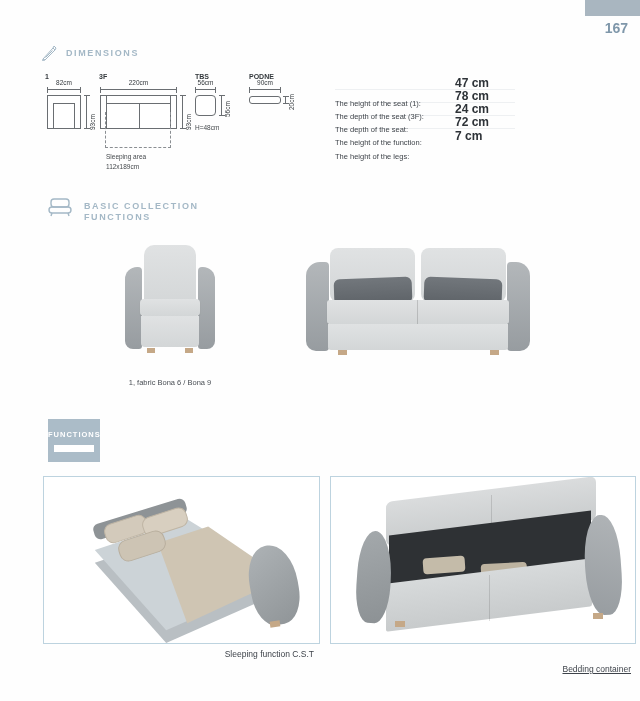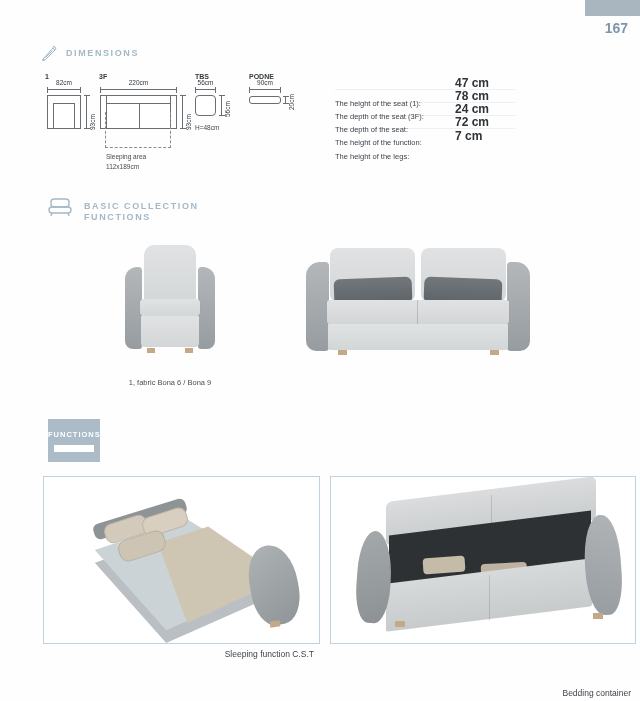--- a/index.html
+++ b/index.html
@@ -208,15 +208,15 @@
     <div style="left:150px; top:86px; width:46px; height:16px; background:#bdb3a0; border-radius:4px; transform:rotate(-3deg);"></div>
     <div style="left:55px; top:94px; width:206px; height:48px; background:linear-gradient(180deg,#d7dadb,#c8cbcc); transform:skewY(-7deg); border-radius:2px;"></div>
     <div style="left:158px; top:98px; width:1px; height:46px; background:rgba(0,0,0,0.12); transform:skewY(-7deg);"></div>
     <div style="left:26px; top:54px; width:34px; height:92px; background:linear-gradient(160deg,#a4a9ac,#8c9194); border-radius:45% 55% 40% 40%; transform:rotate(4deg);"></div>
     <div style="left:254px; top:38px; width:36px; height:100px; background:linear-gradient(200deg,#b0b4b7,#979ca0); border-radius:50% 45% 40% 45%; transform:rotate(-4deg);"></div>
     <div style="left:64px; top:144px; width:10px; height:6px; background:#c5a887;"></div>
     <div style="left:262px; top:136px; width:10px; height:6px; background:#c5a887;"></div>
   </div>
 
   <div class="photo-caption" style="left:43px; top:649px; width:271px;">Sleeping function C.S.T</div>
-  <div class="photo-caption" style="left:330px; top:688px; width:301px;">Bedding container</div>
+  <div class="photo-caption" style="left:330px; top:664px; width:301px;text-decoration:underline;">Bedding container</div>
 
 </div>
 
 </body></html>

